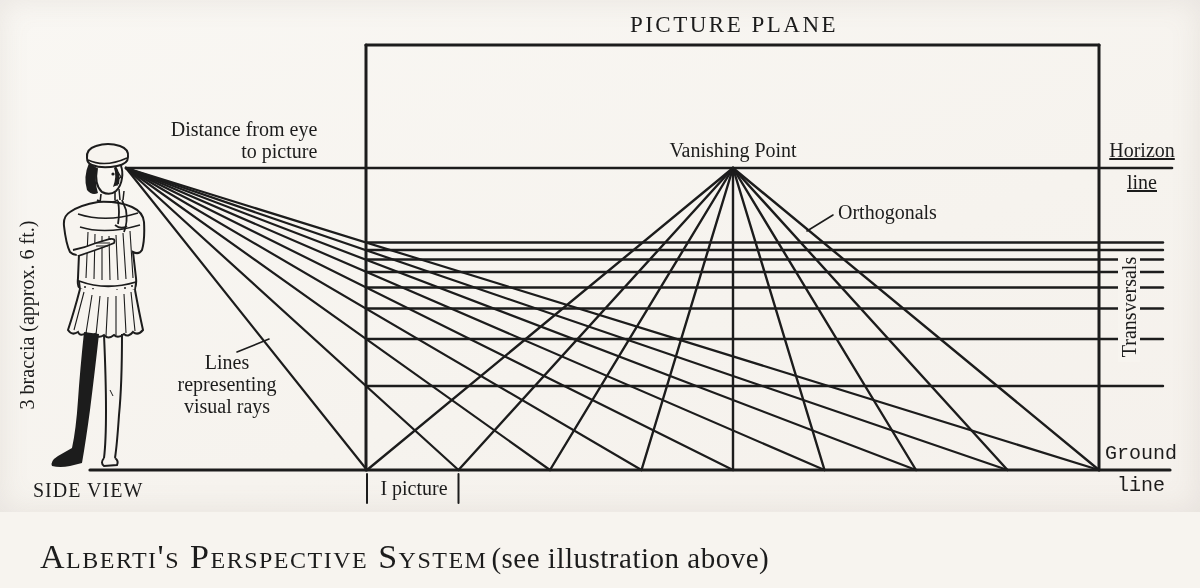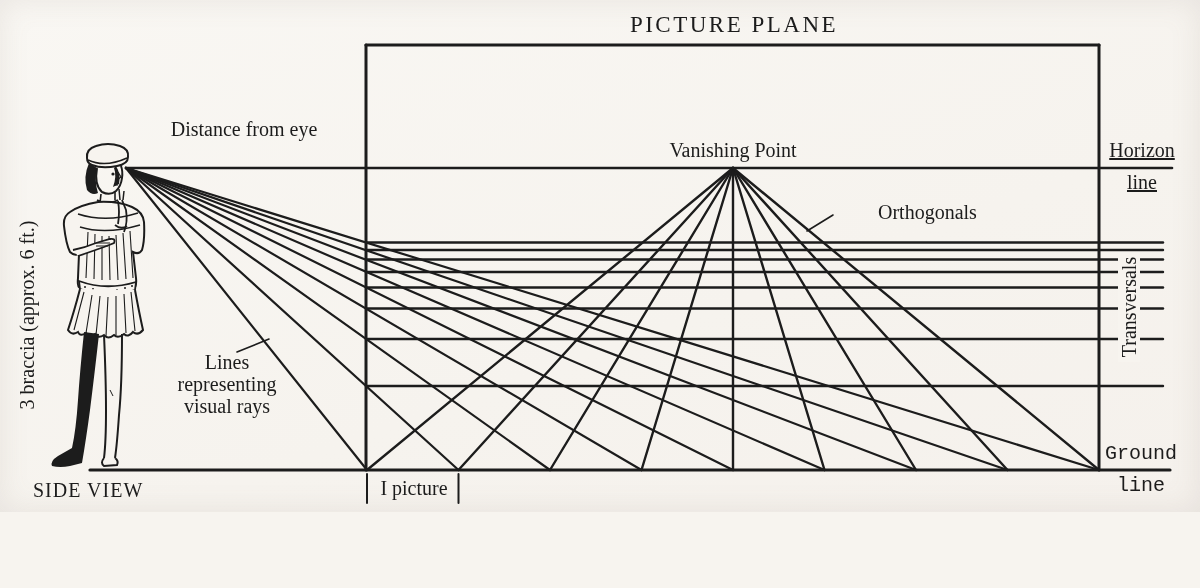--- a/index.html
+++ b/index.html
@@ -20,21 +20,21 @@
   svg.diagram{position:absolute;left:0;top:0;}
   #lines-layer line{stroke:var(--ink);stroke-linecap:round;}
   .lbl{
     position:absolute;color:var(--ink);font-size:20px;line-height:22px;
     white-space:nowrap;
   }
   .ctr{transform:translateX(-50%);text-align:center;}
   .lbl-picture-plane{left:734px;top:14px;font-size:23px;letter-spacing:2.5px;}
   .lbl-distance{left:244px;top:118px;text-align:right;}
   .lbl-vanishing{left:733px;top:139px;}
-  .lbl-orthogonals{left:838px;top:201px;margin-left:40px;}
+  .lbl-orthogonals{left:838px;top:201px;}
   .lbl-horizon{left:1142px;top:134px;line-height:32px;text-decoration:underline;}
   .lbl-transversals{
     left:1129px;top:307px;
     transform:translate(-50%,-50%) rotate(-90deg);
     background:var(--paper);padding:0 5px;
   }
   .lbl-braccia{
     left:27px;top:315px;
     transform:translate(-50%,-50%) rotate(-90deg);
   }
@@ -138,20 +138,21 @@
 
       <path stroke-width="2" d="M104 335 Q106 380 106 410 Q106 442 104 458 M122 334 Q122 385 119 415 Q117 445 115 458 M104 458 Q100 463 104 466 L117 465 Q119 461 115 458"></path>
       <path stroke-width="1" d="M110 390 L113 396"></path>
     </g>
   </svg>
 
   <div class="lbl ctr lbl-picture-plane">PICTURE PLANE</div>
 
   <div class="lbl ctr lbl-distance">
     <div>Distance from eye</div>
+    <div>to picture</div>
   </div>
 
   <div class="lbl ctr lbl-vanishing">Vanishing Point</div>
 
   <div class="lbl lbl-orthogonals">Orthogonals</div>
 
   <div class="lbl ctr lbl-horizon">
     <div>Horizon</div>
     <div>line</div>
   </div>
@@ -169,14 +170,18 @@
   <div class="lbl lbl-side-view">SIDE VIEW</div>
 
   <div class="lbl ctr lbl-one-braccio">I picture</div>
 
 
   <div class="lbl ctr lbl-ground">
     <div>Ground</div>
     <div>line</div>
   </div>
 
+  <div class="caption">
+    <span class="title">Alberti's Perspective System</span>
+    <span class="note"> <span>(see illustration above)</span></span>
+  </div>
 
 </div>
 
 </body></html>

